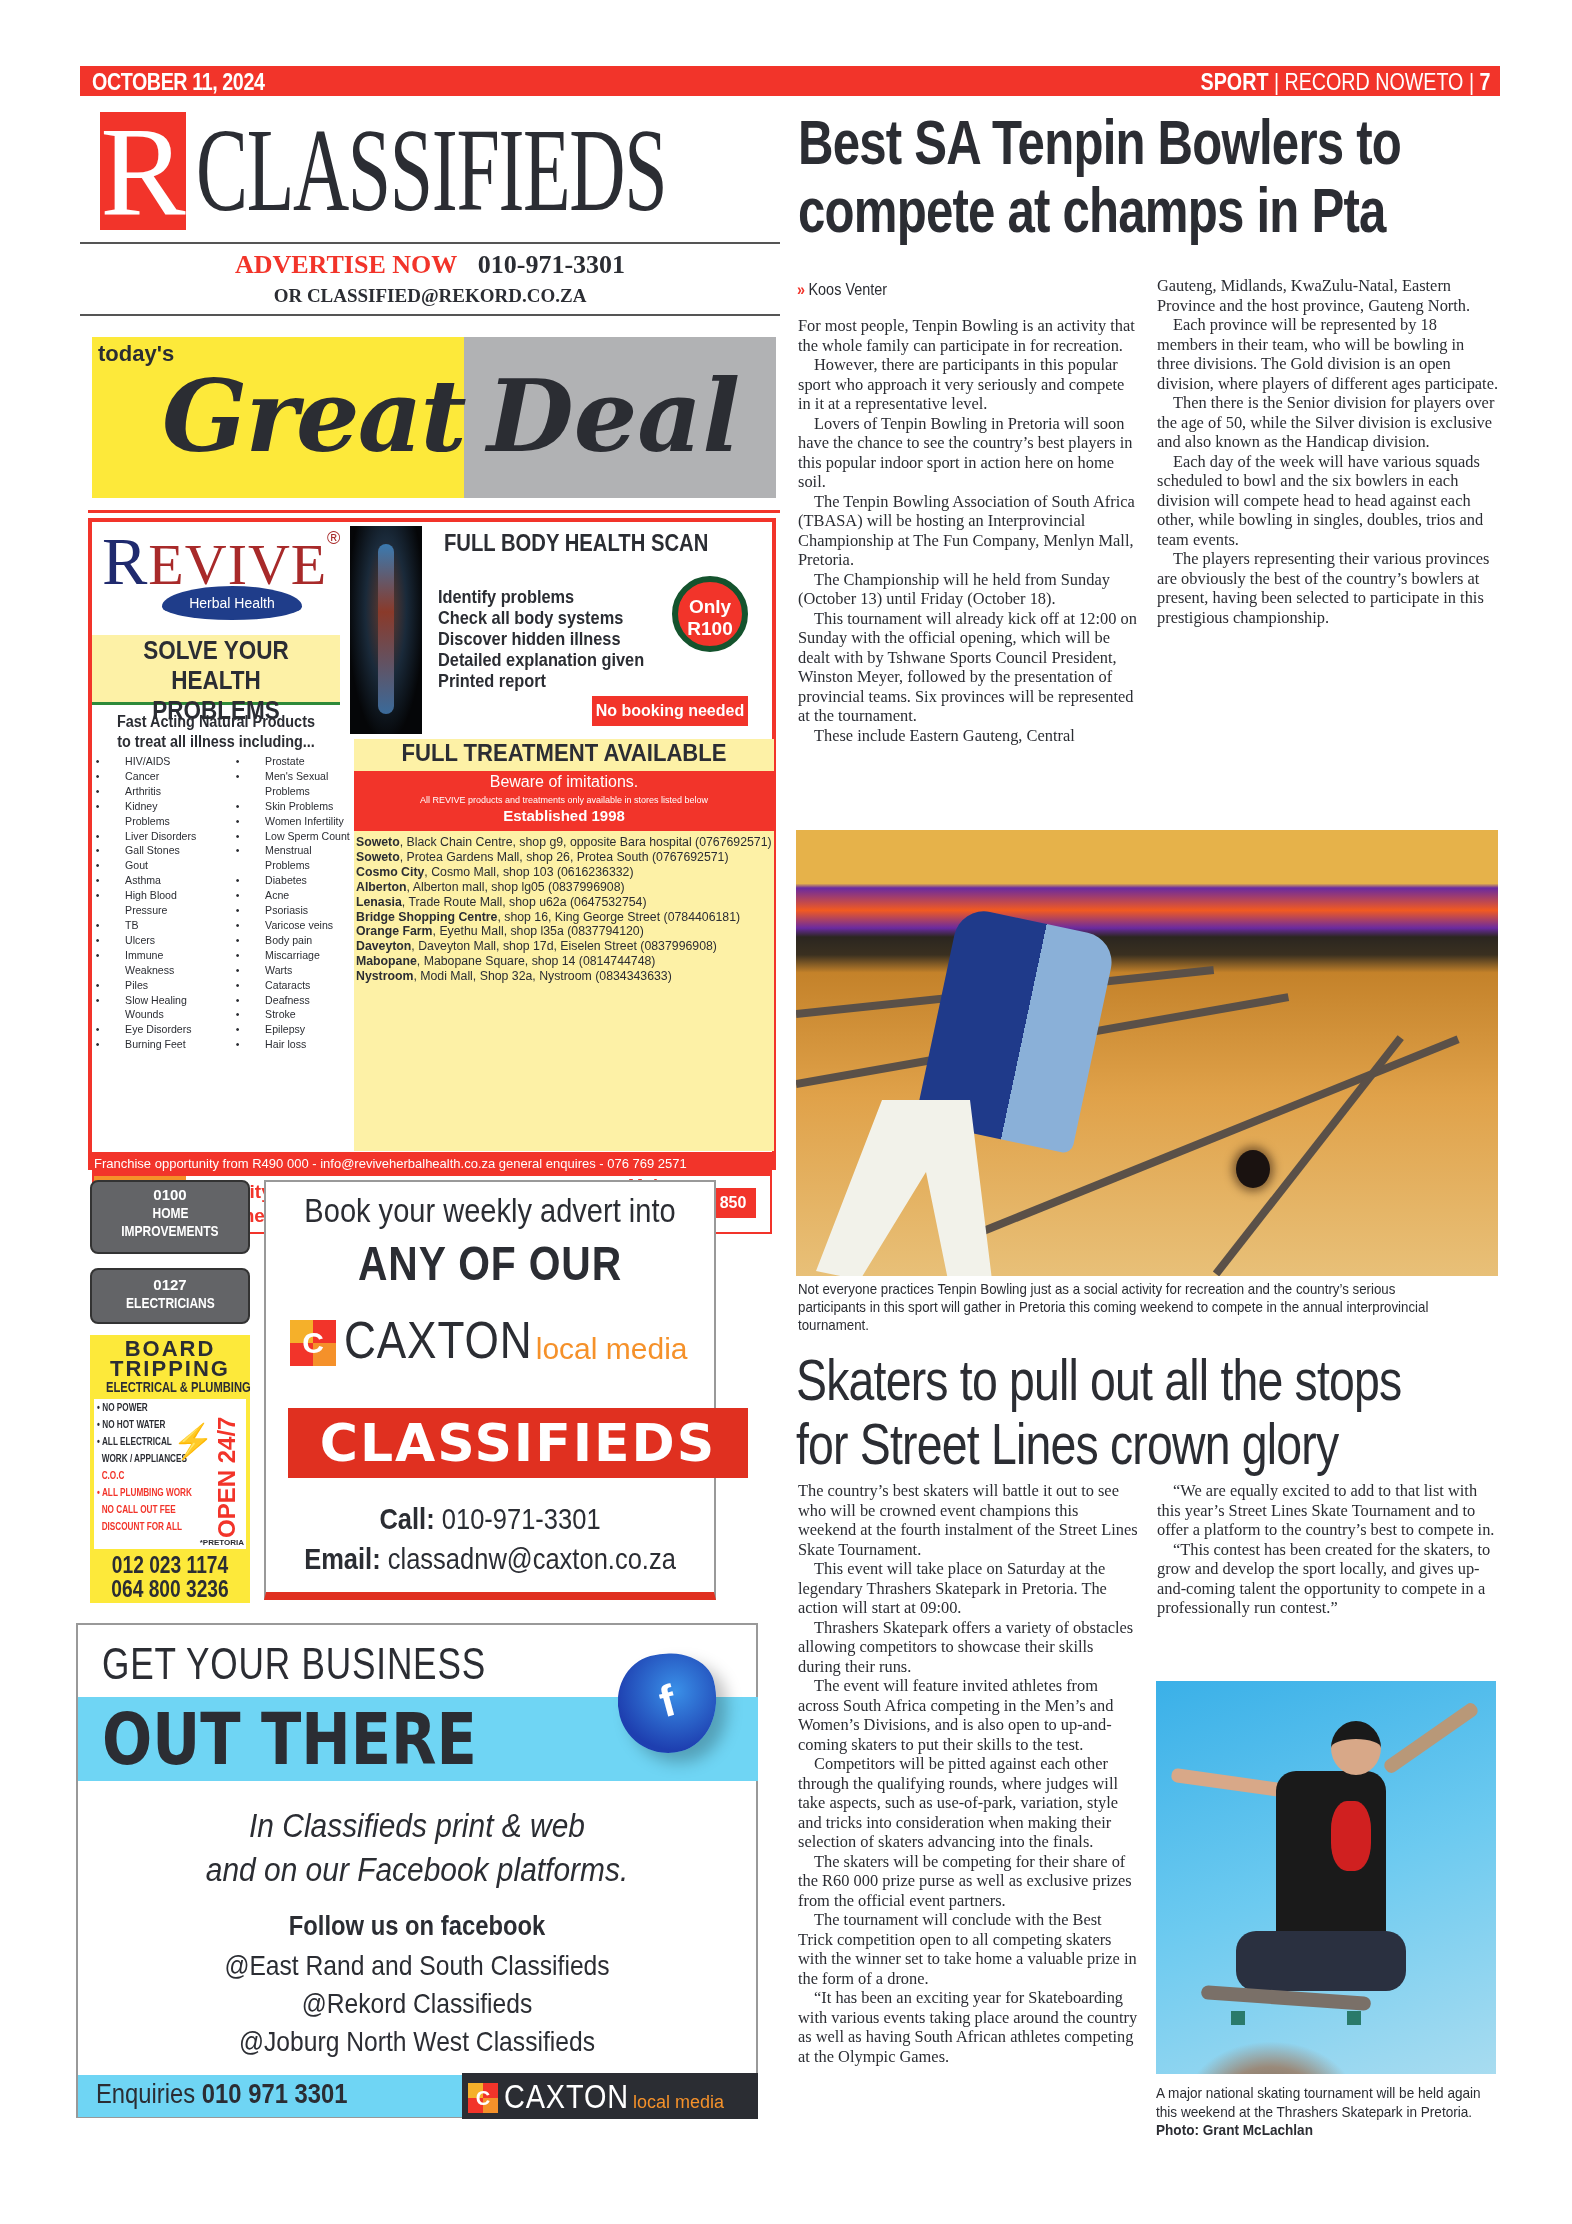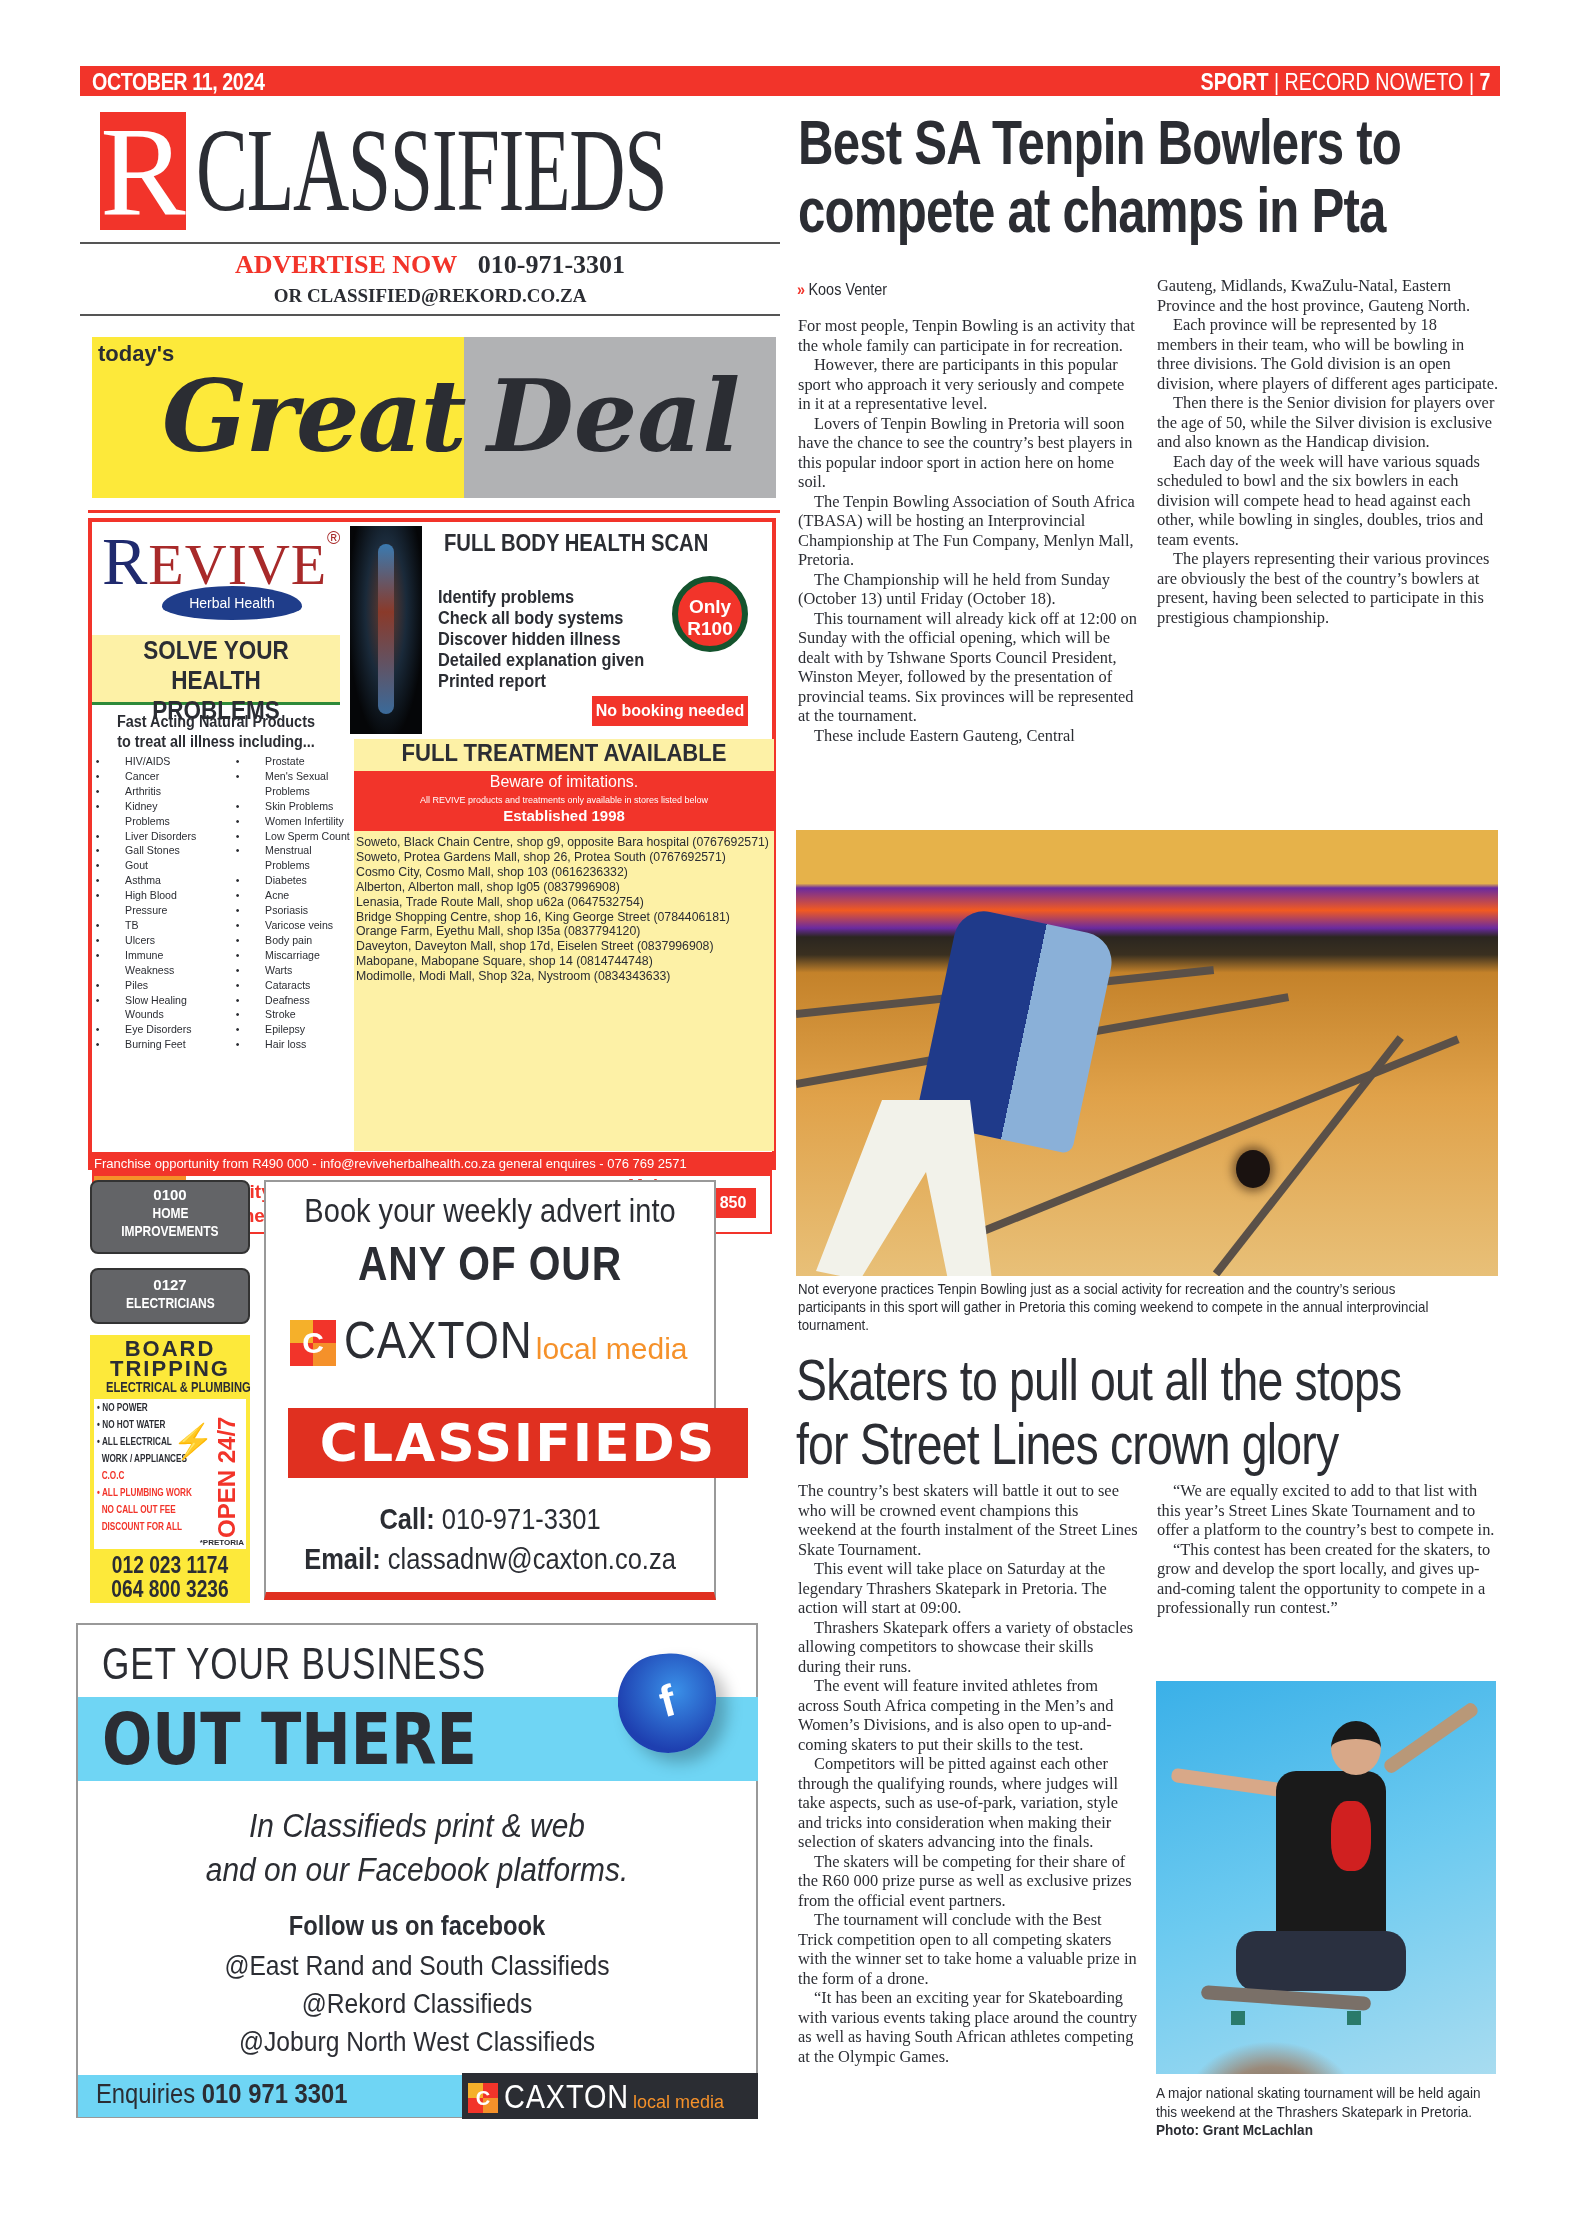--- a/index.html
+++ b/index.html
@@ -50,21 +50,21 @@
   .illness-col div { font-size: 11.5px; line-height: 14.9px; position: relative; padding-left: 36px; white-space: nowrap; transform: scaleX(0.92); transform-origin: left; }
   .illness-col div.b::before { content: "•"; position: absolute; left: 4px; }
   .full-treat { position: absolute; left: 262px; top: 217px; width: 420px; height: 412px; background: #fdf1a6; }
   .full-treat .hdr { position: absolute; left: 0; top: 0; width: 100%; text-align: center; font-weight: bold; font-size: 24px; line-height: 28px; transform: scaleX(0.92); }
   .beware { position: absolute; left: 0; top: 32px; width: 100%; height: 60px; background: #f2342a; color: #fff; text-align: center; }
   .beware .t1 { font-weight: normal; font-size: 16px; line-height: 22px; }
   .beware .t2 { font-size: 9px; line-height: 14px; }
   .beware .t3 { font-weight: bold; font-size: 15px; line-height: 18px; }
   .stores { position: absolute; left: 2px; top: 96px; width: 418px; }
   .stores div { font-size: 12.3px; line-height: 14.9px; }
-  .stores b { font-weight: normal; margin-top: 8px; }
+  .stores b { font-weight: bold; margin-top: 8px; }
   .franchise { position: absolute; left: 0; top: 630px; width: 680px; height: 24px; background: #f2342a; color: #fff; font-size: 13px; line-height: 24px; padding-left: 2px; white-space: nowrap; }
   .fertility-row { position: absolute; left: 0px; top: 654px; width: 680px; height: 58px; background: #f2342a; }
   .fert-inner { position: absolute; left: 2px; top: 0; width: 676px; height: 56px; background: #fff; }
   .increase-box { position: absolute; left: 0; top: 0; width: 92px; height: 56px; background: #f5912a; text-align: center; font-weight: bold; font-size: 13px; line-height: 18px; padding-top: 2px; color: #2b2d33; }
   .fert-title { position: absolute; left: 98px; top: 4px; color: #f2342a; font-weight: bold; font-size: 19px; line-height: 24px; text-align: center; }
   .bottle { position: absolute; top: 4px; width: 20px; height: 48px; background: linear-gradient(#fff 0%, #eee 30%, #2e8a6a 50%, #2e8a6a 100%); border-radius: 5px 5px 2px 2px; border: 1px solid #ccc; }
   .gender-lbl { position: absolute; color: #f2342a; font-weight: bold; font-size: 18px; }
   .gender-sub { position: absolute; font-size: 12.5px; line-height: 16px; text-align: center; }
   .price-tag { position: absolute; background: #f2342a; color: #fff; font-weight: bold; font-size: 16px; line-height: 30px; text-align: center; }
 
@@ -258,21 +258,21 @@
     <div class="stores" id="stores">
         <div><b>Soweto</b><span>, Black Chain Centre, shop g9, opposite Bara hospital (0767692571)</span></div>
         <div><b>Soweto</b><span>, Protea Gardens Mall, shop 26, Protea South (0767692571)</span></div>
         <div><b>Cosmo City</b><span>, Cosmo Mall, shop 103 (0616236332)</span></div>
         <div><b>Alberton</b><span>, Alberton mall, shop lg05 (0837996908)</span></div>
         <div><b>Lenasia</b><span>, Trade Route Mall, shop u62a (0647532754)</span></div>
         <div><b>Bridge Shopping Centre</b><span>, shop 16, King George Street (0784406181)</span></div>
         <div><b>Orange Farm</b><span>, Eyethu Mall, shop l35a (0837794120)</span></div>
         <div><b>Daveyton</b><span>, Daveyton Mall, shop 17d, Eiselen Street (0837996908)</span></div>
         <div><b>Mabopane</b><span>, Mabopane Square, shop 14 (0814744748)</span></div>
-        <div><b>Modimolle</b><span>, Modi Mall, Shop 32a, Nystroom (0834343633)</span></div>
+        <div><b>Nystroom</b><span>, Modi Mall, Shop 32a, Nystroom (0834343633)</span></div>
       </div>
   </div>
 
   <div class="franchise">Franchise opportunity from R490 000 - info@reviveherbalhealth.co.za    general enquires - 076 769 2571</div>
   <div class="fertility-row">
     <div class="fert-inner">
       <div class="increase-box">
         <div>INCREASE</div>
         <div>CHANCES OF</div>
         <div>PREGNANCY</div>

